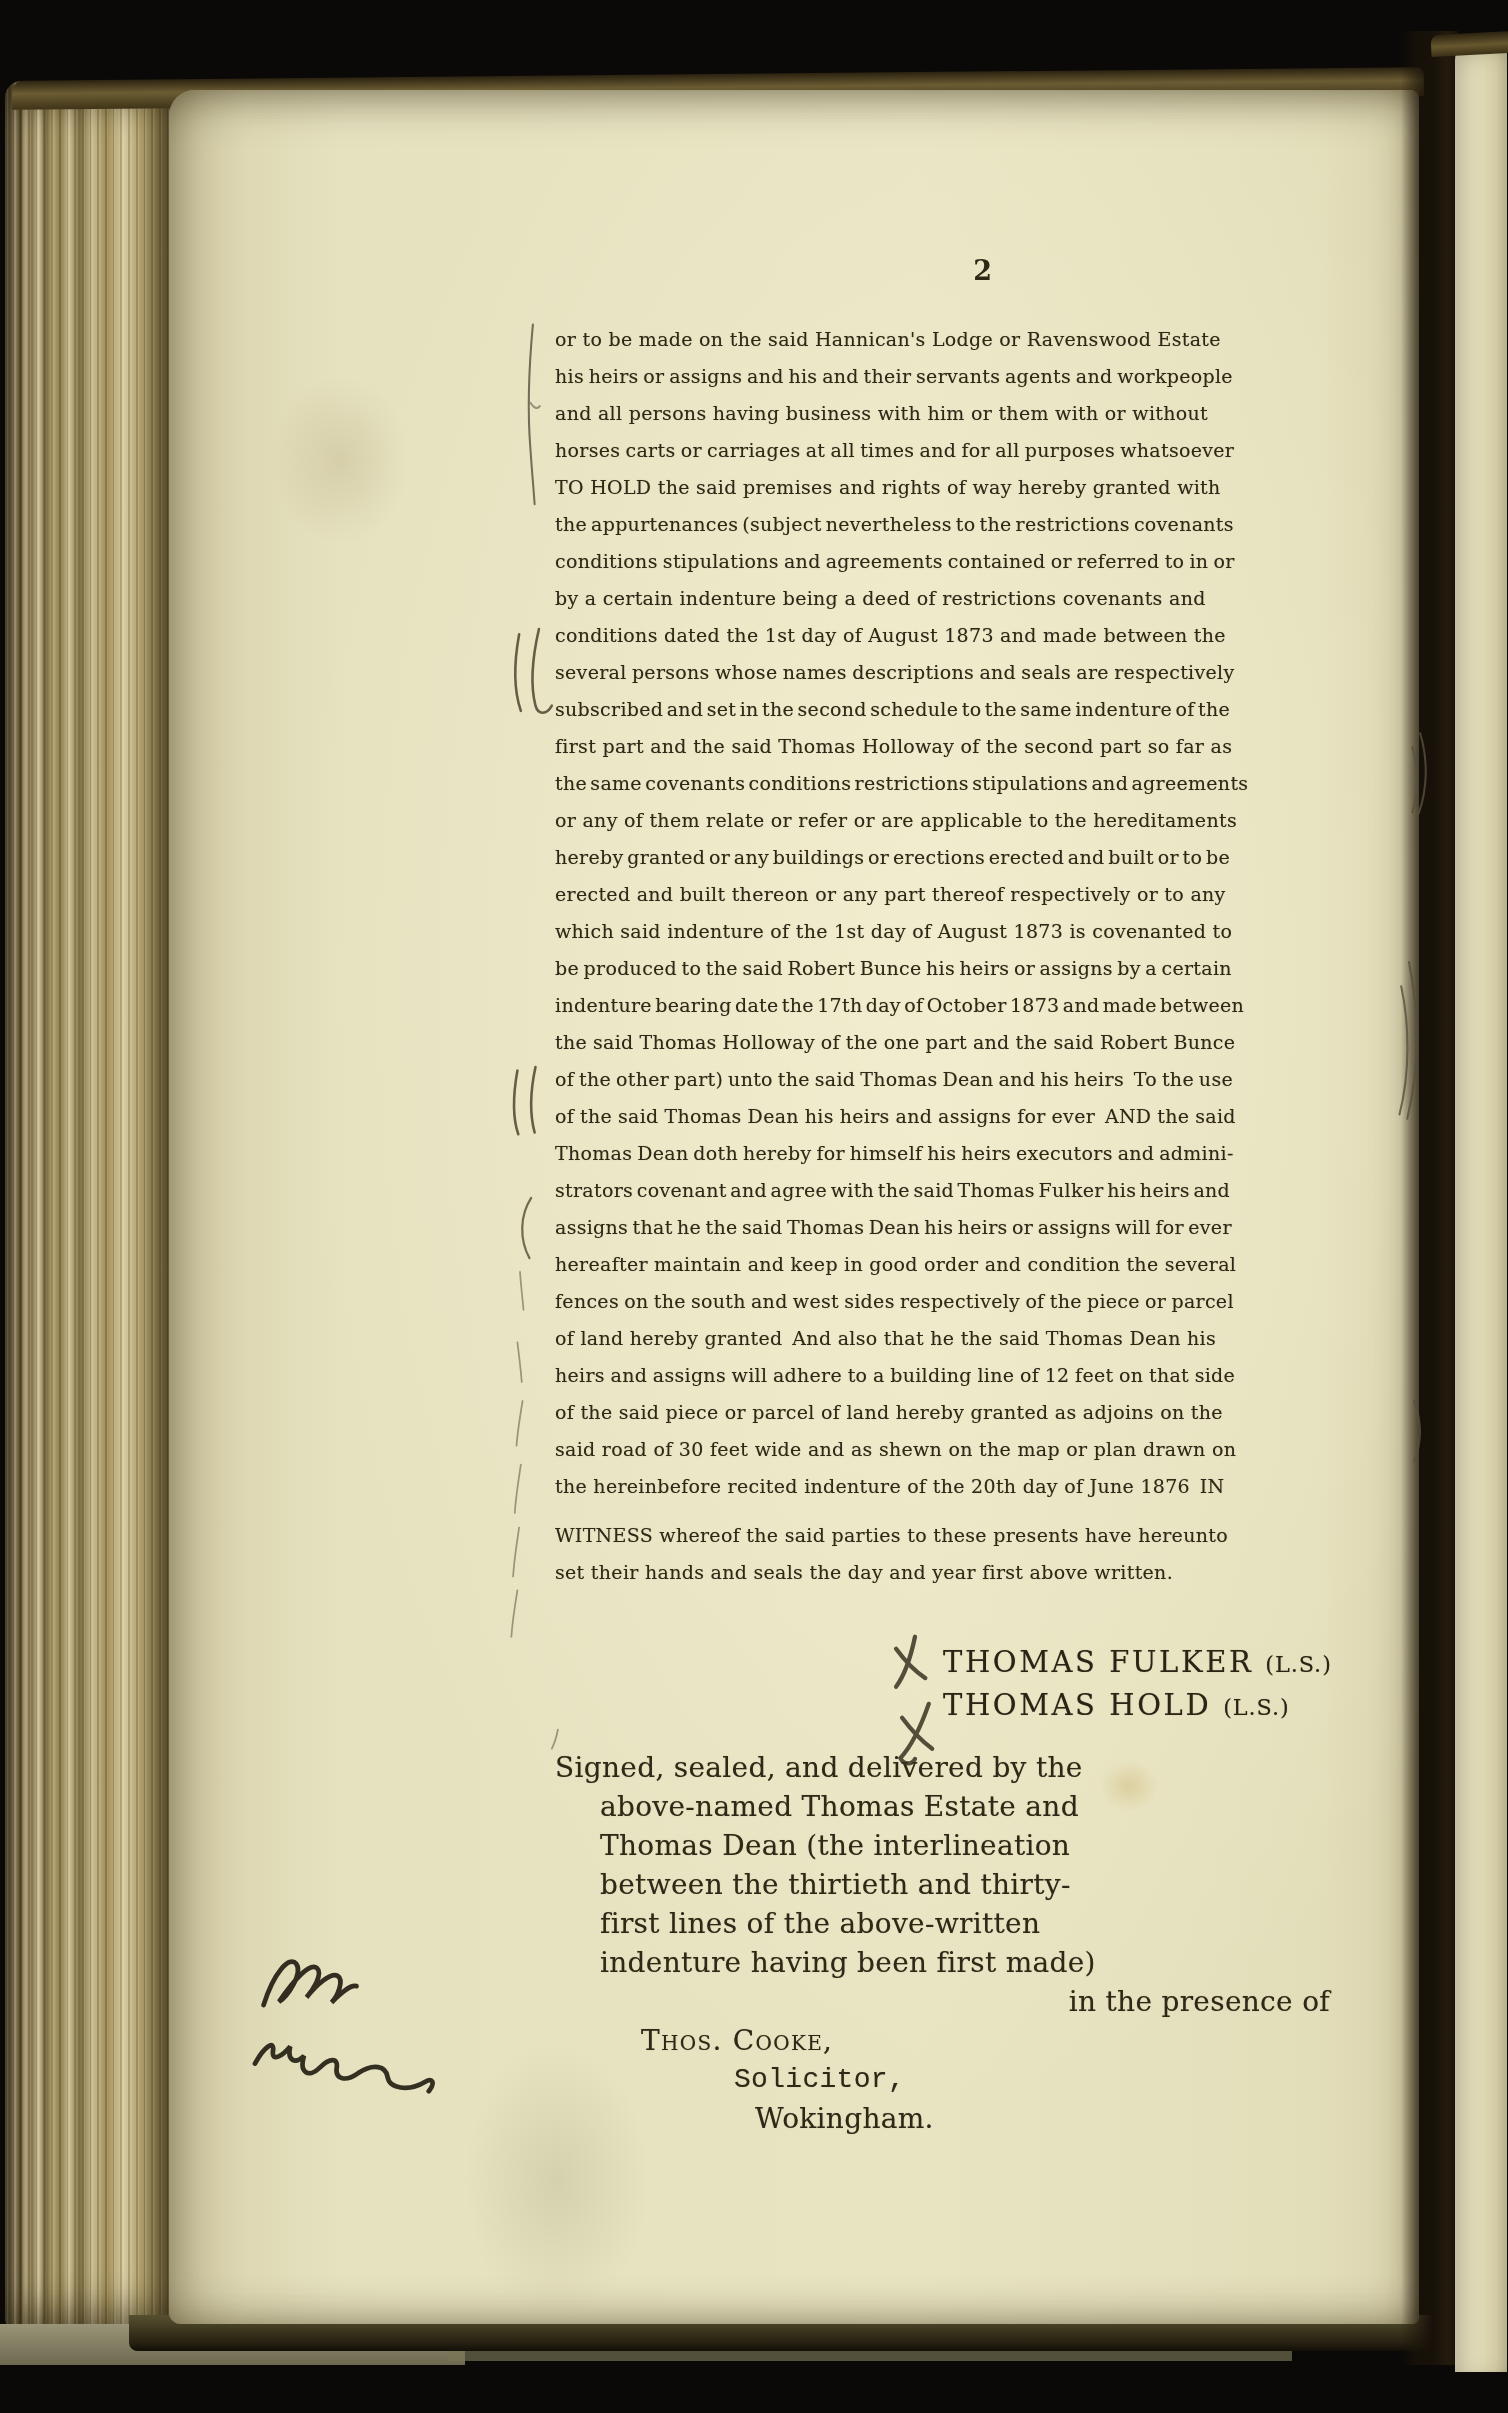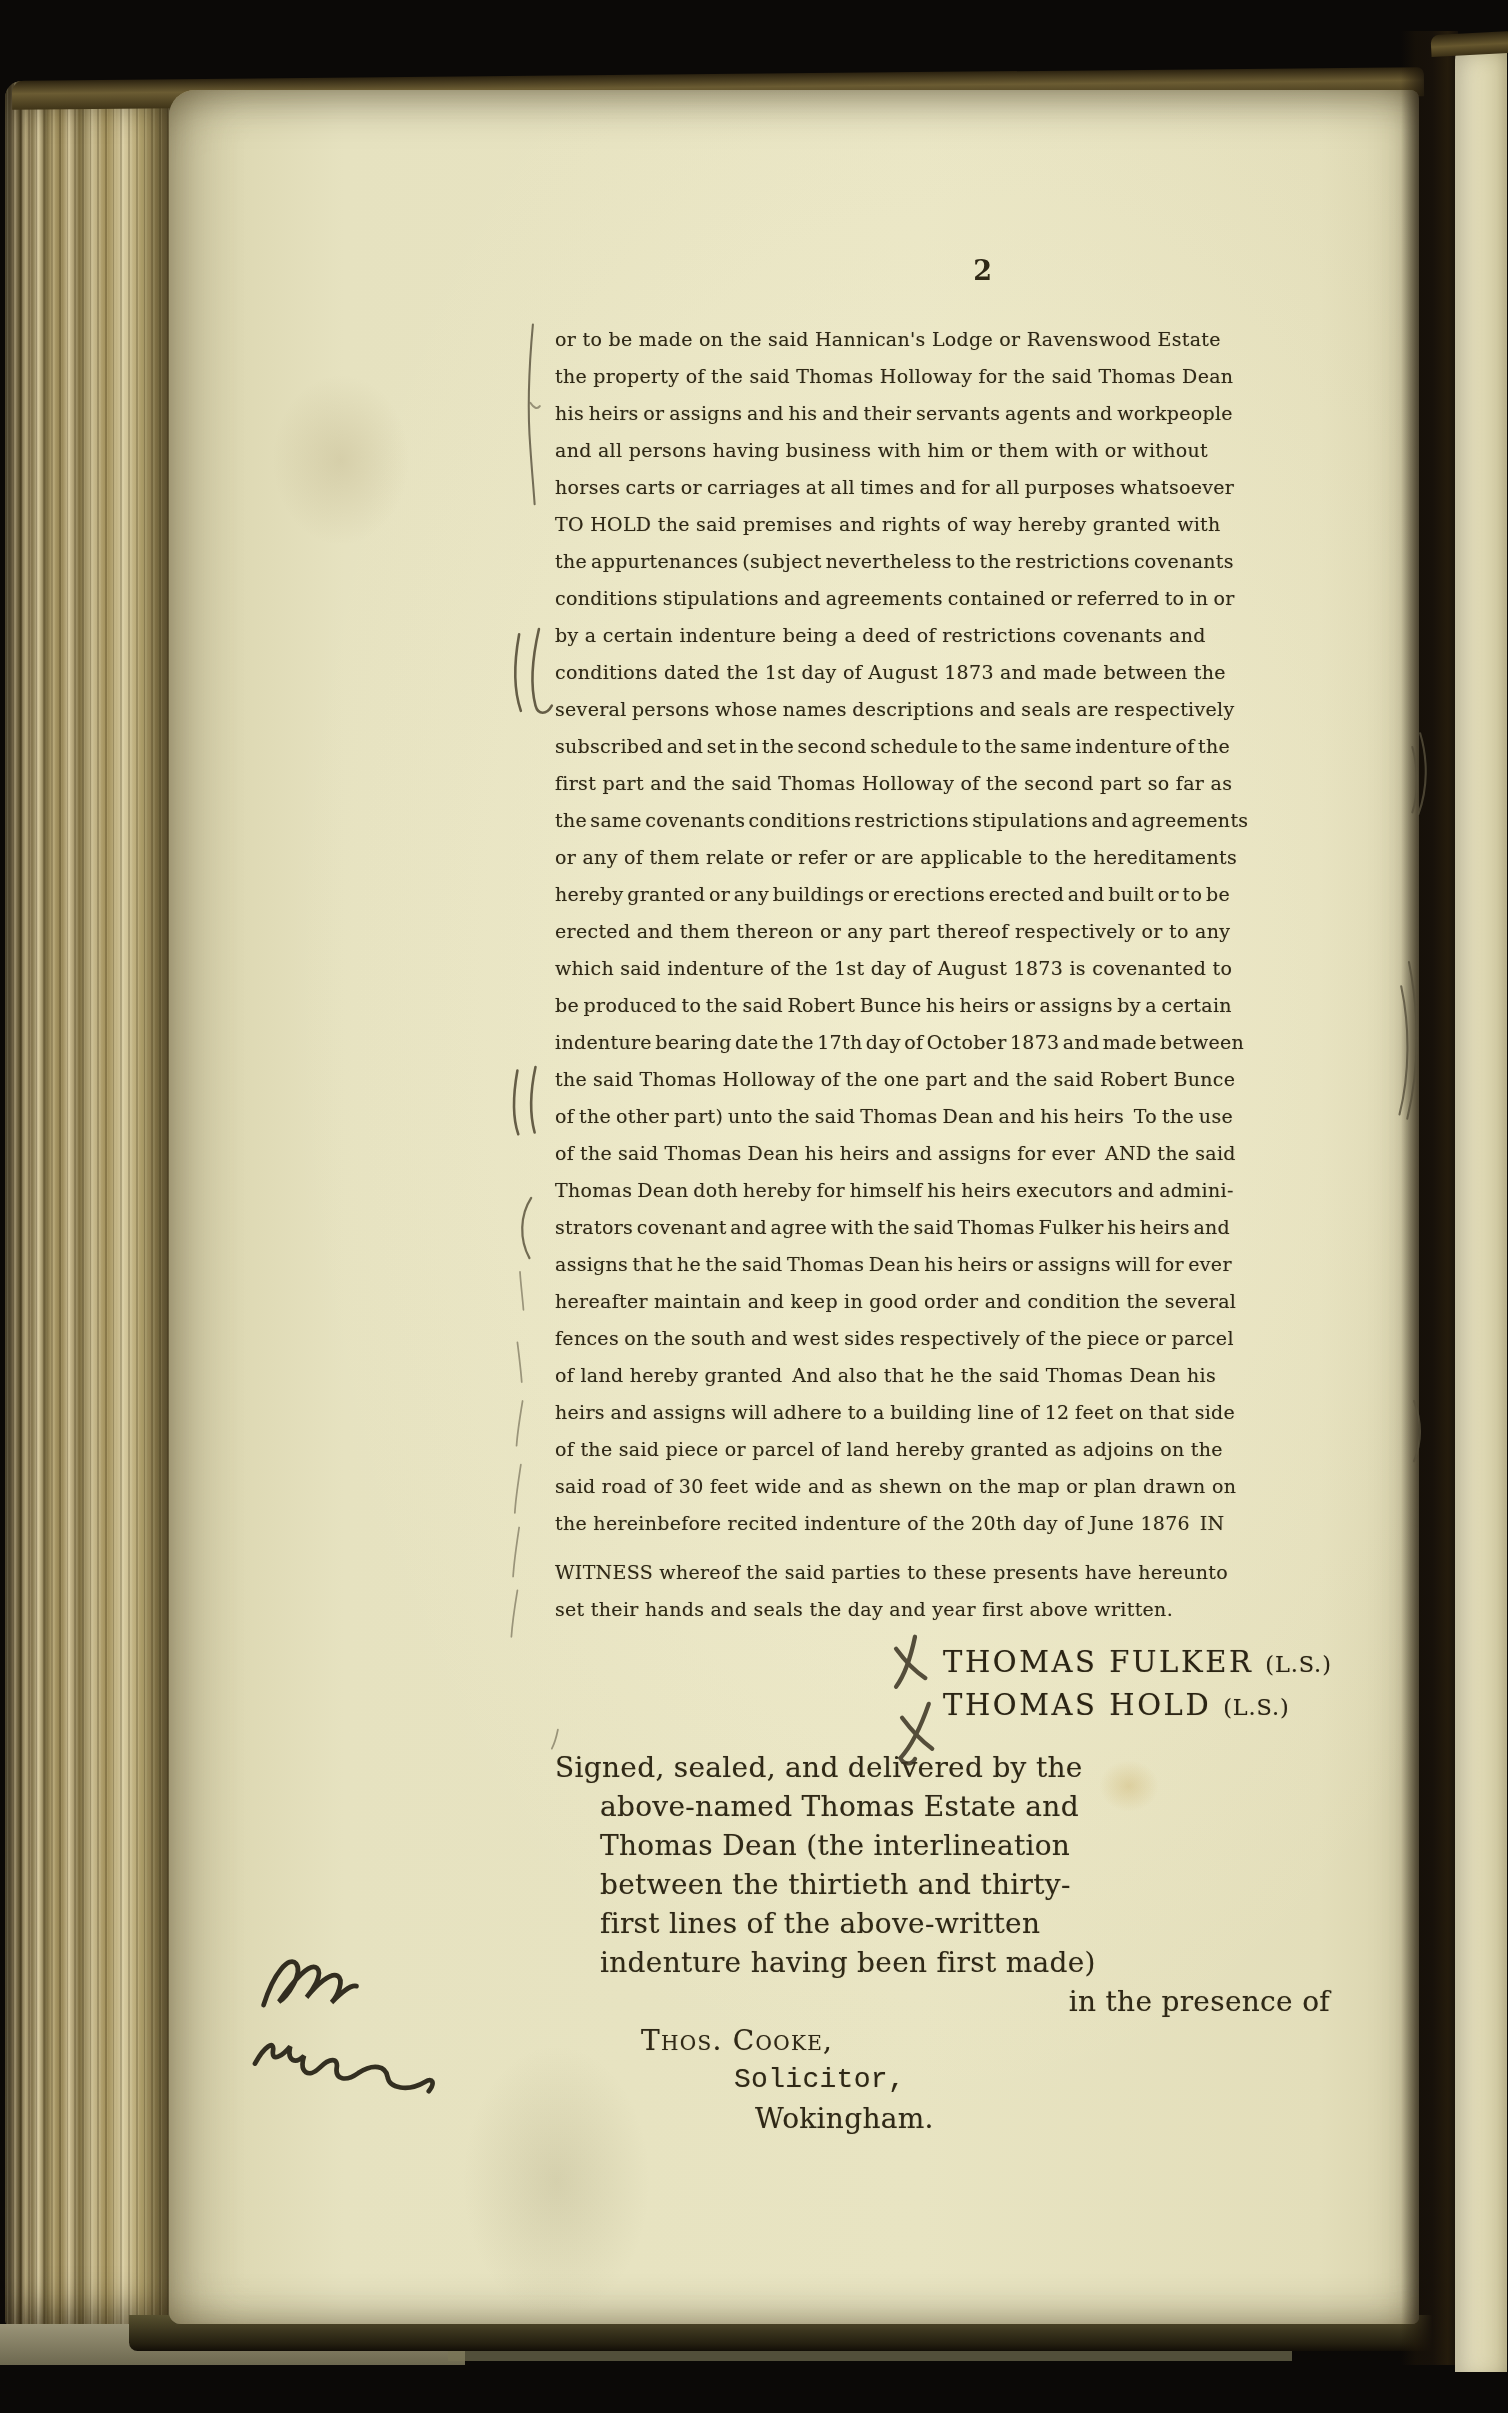--- a/index.html
+++ b/index.html
@@ -93,36 +93,35 @@
 
   <div class="main-page">
     <div class="stain" style="left:930px;top:1670px;width:60px;height:52px;background:radial-gradient(rgba(190,155,70,.28),rgba(190,155,70,0) 70%);"></div>
     <div class="stain" style="left:293px;top:1954px;width:189px;height:275px;background:radial-gradient(rgba(120,110,70,.16),rgba(120,110,70,0) 70%);"></div>
     <div class="stain" style="left:103px;top:284px;width:138px;height:172px;background:radial-gradient(rgba(140,120,70,.18),rgba(140,120,70,0) 70%);"></div>
 
     <div class="page-number">2</div>
 
     <div class="body-text" id="bodyText">
         <div class="tline" style="word-spacing: 0px;">or to be made on the said Hannican's Lodge or Ravenswood Estate</div>
-        <div class="tline" style="word-spacing: 0px;">the property of the said Thomas Holloway for the said Thomas Dean</div>
         <div class="tline" style="word-spacing: -1.6px;">his heirs or assigns and his and their servants agents and workpeople</div>
         <div class="tline" style="word-spacing: 0px;">and all persons having business with him or them with or without</div>
         <div class="tline" style="word-spacing: -1.1px;">horses carts or carriages at all times and for all purposes whatsoever</div>
         <div class="tline" style="word-spacing: 0px;">TO HOLD the said premises and rights of way hereby granted with</div>
         <div class="tline" style="word-spacing: -2.3px;">the appurtenances (subject nevertheless to the restrictions covenants</div>
         <div class="tline" style="word-spacing: -1.2px;">conditions stipulations and agreements contained or referred to in or</div>
         <div class="tline" style="word-spacing: 0px;">by a certain indenture being a deed of restrictions covenants and</div>
         <div class="tline" style="word-spacing: 0px;">conditions dated the 1st day of August 1873 and made between the</div>
         <div class="tline" style="word-spacing: -1px;">several persons whose names descriptions and seals are respectively</div>
         <div class="tline" style="word-spacing: -2.9px;">subscribed and set in the second schedule to the same indenture of the</div>
         <div class="tline" style="word-spacing: 0px;">first part and the said Thomas Holloway of the second part so far as</div>
         <div class="tline" style="word-spacing: -3px;">the same covenants conditions restrictions stipulations and agreements</div>
         <div class="tline" style="word-spacing: 0px;">or any of them relate or refer or are applicable to the hereditaments</div>
         <div class="tline" style="word-spacing: -2.6px;">hereby granted or any buildings or erections erected and built or to be</div>
-        <div class="tline" style="word-spacing: 0px;">erected and them thereon or any part thereof respectively or to any</div>
+        <div class="tline" style="word-spacing: 0px;">erected and built thereon or any part thereof respectively or to any</div>
         <div class="tline" style="word-spacing: 0px;">which said indenture of the 1st day of August 1873 is covenanted to</div>
         <div class="tline" style="word-spacing: -1.8px;">be produced to the said Robert Bunce his heirs or assigns by a certain</div>
         <div class="tline" style="word-spacing: -3px;">indenture bearing date the 17th day of October 1873 and made between</div>
         <div class="tline" style="word-spacing: -0.4px;">the said Thomas Holloway of the one part and the said Robert Bunce</div>
         <div class="tline" style="word-spacing: -1.4px;">of the other part) unto the said Thomas Dean and his heirs To the use</div>
         <div class="tline" style="word-spacing: -0.4px;">of the said Thomas Dean his heirs and assigns for ever AND the said</div>
         <div class="tline" style="word-spacing: -1.4px;">Thomas Dean doth hereby for himself his heirs executors and admini-</div>
         <div class="tline" style="word-spacing: -2.7px;">strators covenant and agree with the said Thomas Fulker his heirs and</div>
         <div class="tline" style="word-spacing: -1.9px;">assigns that he the said Thomas Dean his heirs or assigns will for ever</div>
         <div class="tline" style="word-spacing: -0.1px;">hereafter maintain and keep in good order and condition the several</div>

